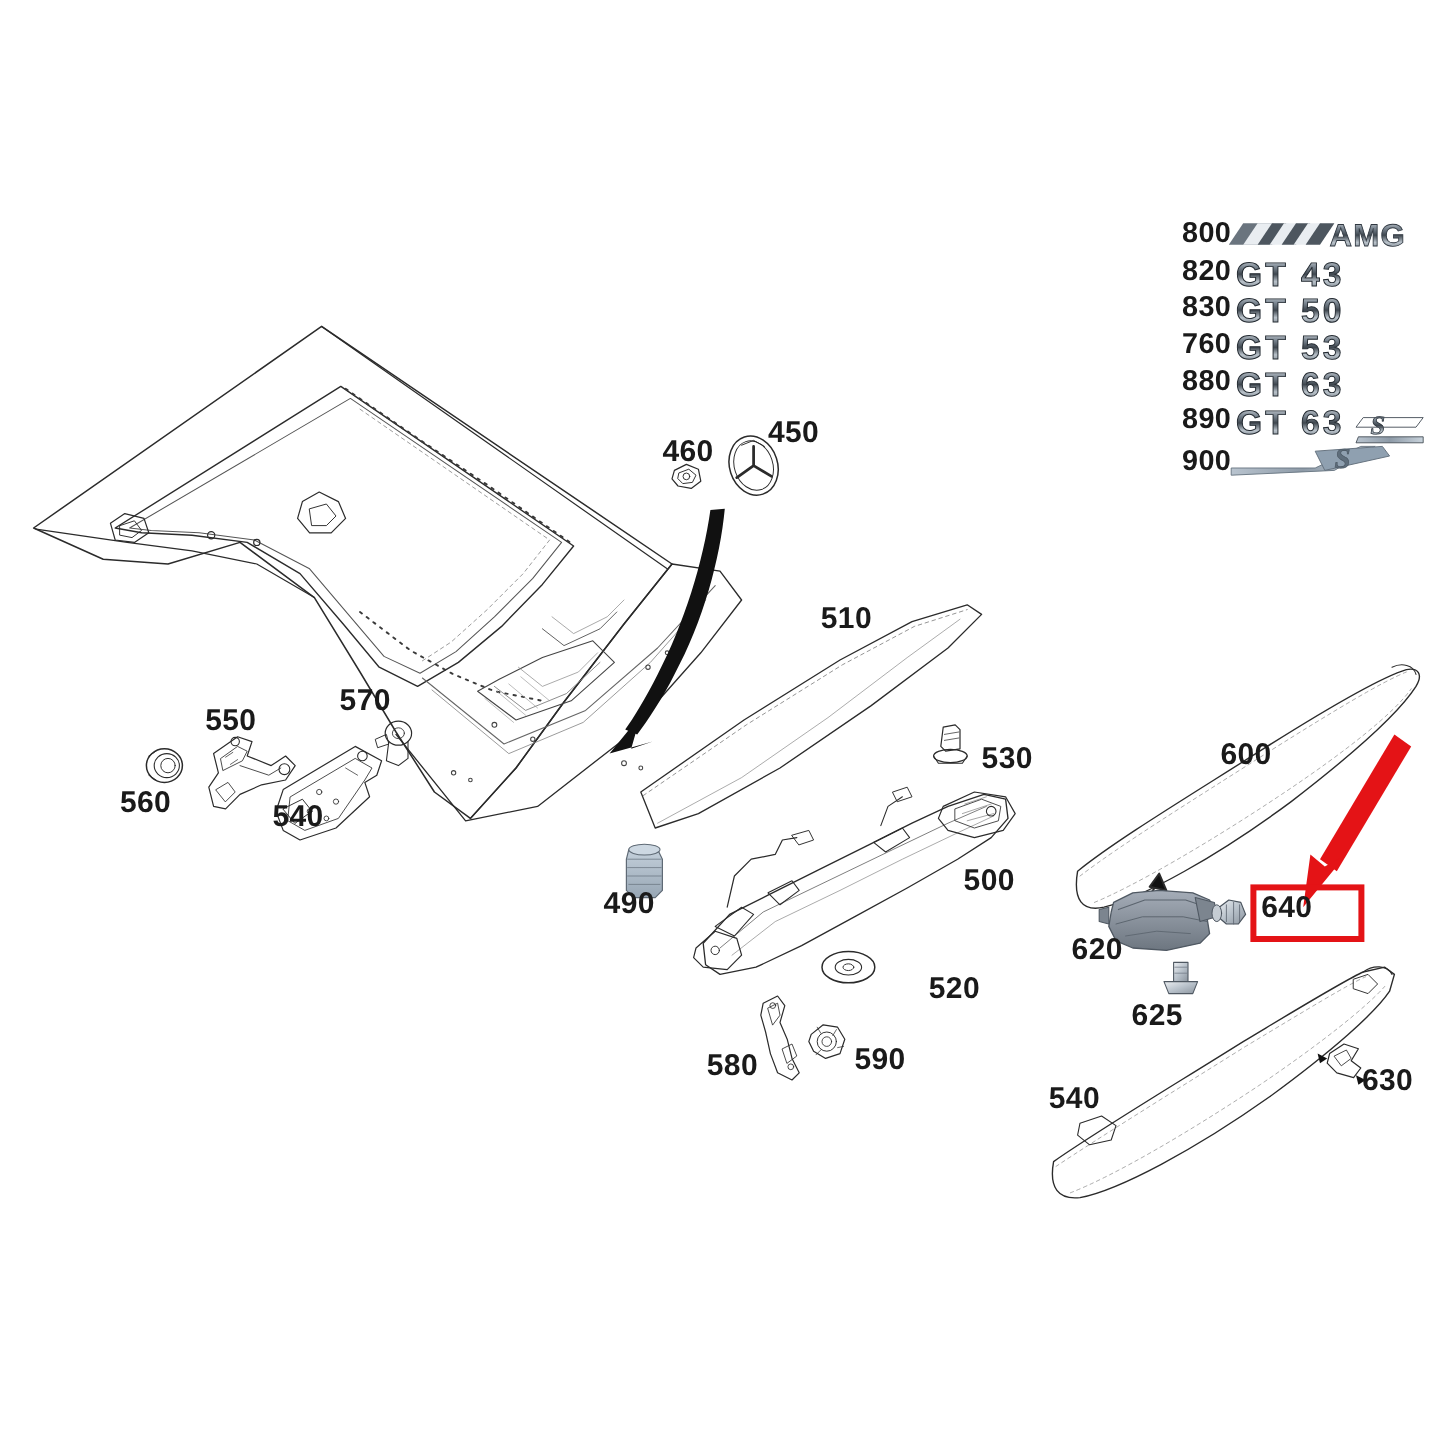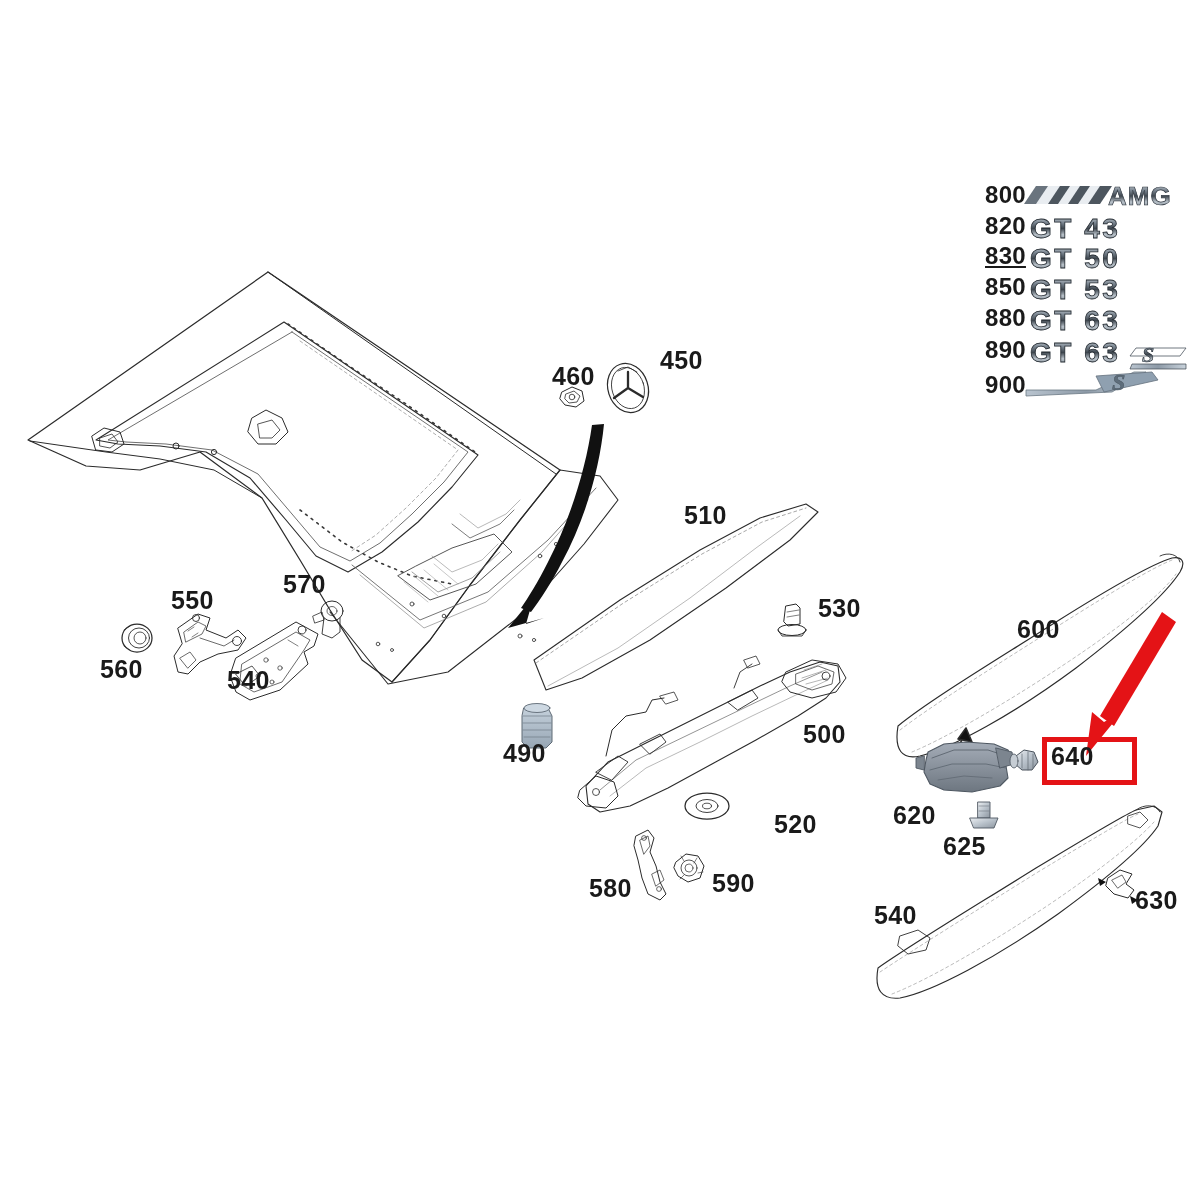--- a/index.html
+++ b/index.html
@@ -343,41 +343,41 @@
 
   <svg class="layer" viewBox="0 0 1200 1200">
     <g fill="#e41316">
       <path d="M1162 612 L1176 622 L1114 726 L1100 716 Z"></path>
       <path d="M1086 756 L1092 712 L1104 722 L1122 712 Z"></path>
     </g>
   </svg>
 
   <div class="redbox" style="left:1042px;top:737px;width:85px;height:38px;"></div>
 
-  <div class="lbl" style="left:640px;top:348px;margin-left:20px;">450</div>
+  <div class="lbl" style="left:640px;top:348px;">450</div>
   <div class="lbl" style="left:552px;top:364px;">460</div>
   <div class="lbl" style="left:503px;top:741px;">490</div>
   <div class="lbl" style="left:803px;top:722px;">500</div>
   <div class="lbl" style="left:684px;top:503px;">510</div>
   <div class="lbl" style="left:733px;top:812px;margin-left:41px;">520</div>
-  <div class="lbl" style="left:818px;top:596px;">530</div>
+  <div class="lbl" style="left:818px;top:620px;">530</div>
   <div class="lbl" style="left:227px;top:668px;">540</div>
   <div class="lbl" style="left:148px;top:588px;margin-left:23px;">550</div>
   <div class="lbl" style="left:100px;top:657px;">560</div>
   <div class="lbl" style="left:283px;top:572px;">570</div>
   <div class="lbl" style="left:589px;top:876px;">580</div>
   <div class="lbl" style="left:712px;top:871px;">590</div>
   <div class="lbl" style="left:1017px;top:617px;">600</div>
   <div class="lbl" style="left:874px;top:903px;">540</div>
-  <div class="lbl" style="left:893px;top:779px;margin-top:24px;">620</div>
+  <div class="lbl" style="left:893px;top:779px;">620</div>
   <div class="lbl" style="left:943px;top:834px;">625</div>
   <div class="lbl" style="left:1135px;top:888px;">630</div>
   <div class="lbl" style="left:1051px;top:744px;">640</div>
 
   <div class="lbl badge-num" style="left:985px;top:183px;">800</div>
   <div class="lbl badge-num" style="left:985px;top:214px;">820</div>
-  <div class="lbl badge-num" style="left:985px;top:244px;text-decoration:underline;">830</div>
-  <div class="lbl badge-num" style="left:985px;top:275px;">850</div>
+  <div class="lbl badge-num" style="left:985px;top:244px;">830</div>
+  <div class="lbl badge-num" style="left:985px;top:275px;">760</div>
   <div class="lbl badge-num" style="left:985px;top:306px;">880</div>
   <div class="lbl badge-num" style="left:985px;top:338px;">890</div>
   <div class="lbl badge-num" style="left:985px;top:373px;">900</div>
 
 </div>
 
 </body></html>

